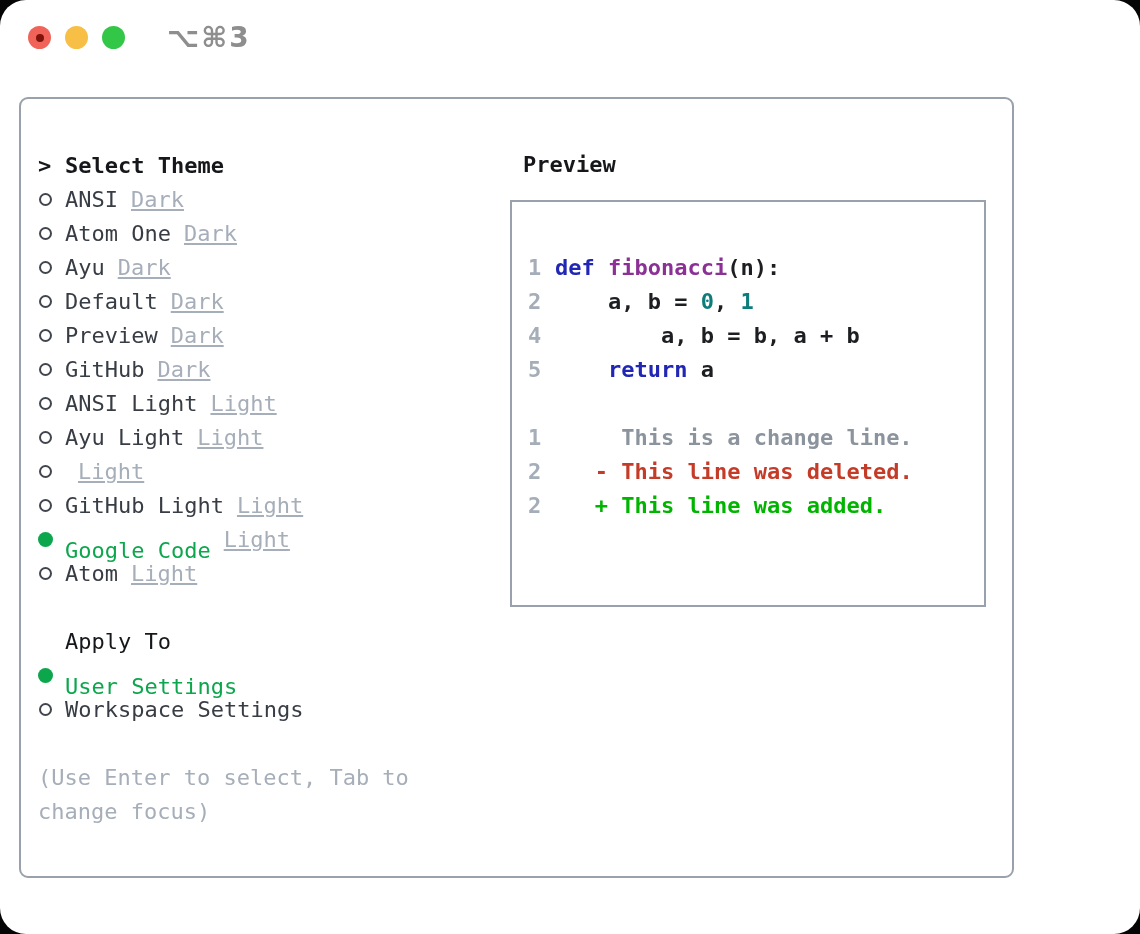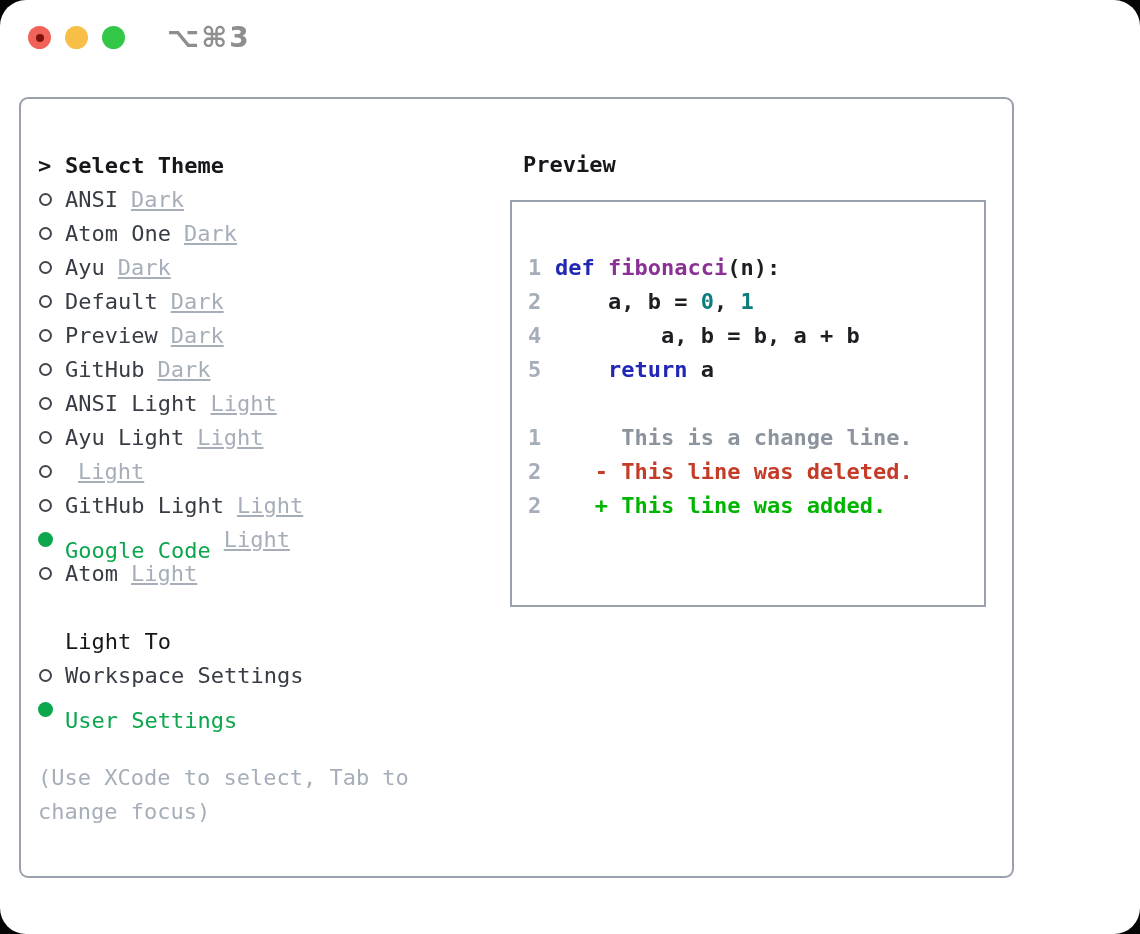--- a/index.html
+++ b/index.html
@@ -110,28 +110,28 @@
           <div class="row"><span class="mk"><span class="ring"></span></span><span class="label">ANSI Light</span><span class="suffix">Light</span></div>
           <div class="row"><span class="mk"><span class="ring"></span></span><span class="label">Ayu Light</span><span class="suffix">Light</span></div>
           <div class="row"><span class="mk"><span class="ring"></span></span><span class="suffix">Light</span></div>
           <div class="row"><span class="mk"><span class="ring"></span></span><span class="label">GitHub Light</span><span class="suffix">Light</span></div>
           <div class="row"><span class="mk"><span class="dot"></span></span><span class="label sel">Google Code</span><span class="suffix">Light</span></div>
           <div class="row"><span class="mk"><span class="ring"></span></span><span class="label">Atom</span><span class="suffix">Light</span></div>
         </div>
       <div class="row blank"></div>
       <div class="row">
         <span class="mk"></span>
-        <span class="label hdr2">Light To</span>
+        <span class="label hdr2">Apply To</span>
       </div>
       <div id="apply-items">
+          <div class="row"><span class="mk"><span class="dot"></span></span><span class="label sel">User Settings</span></div>
           <div class="row"><span class="mk"><span class="ring"></span></span><span class="label">Workspace Settings</span></div>
-          <div class="row"><span class="mk"><span class="dot"></span></span><span class="label sel">User Settings</span></div>
         </div>
       <div class="row blank"></div>
-      <div class="row help">(Use XCode to select, Tab to</div>
+      <div class="row help">(Use Enter to select, Tab to</div>
       <div class="row help">change focus)</div>
     </div>
 
     <div class="preview-title">Preview</div>
 
     <div class="preview-box" id="preview-box">
         <div class="code-line"><span class="lnum">1</span><span class="tok kw">def</span><span class="tok pl"> </span><span class="tok fn">fibonacci</span><span class="tok pl">(n):</span></div>
         <div class="code-line"><span class="lnum">2</span><span class="tok pl">    a, b = </span><span class="tok num">0</span><span class="tok pl">, </span><span class="tok num">1</span></div>
         <div class="code-line"><span class="lnum">4</span><span class="tok pl">        a, b = b, a + b</span></div>
         <div class="code-line"><span class="lnum">5</span><span class="tok pl">    </span><span class="tok kw">return</span><span class="tok pl"> a</span></div>

